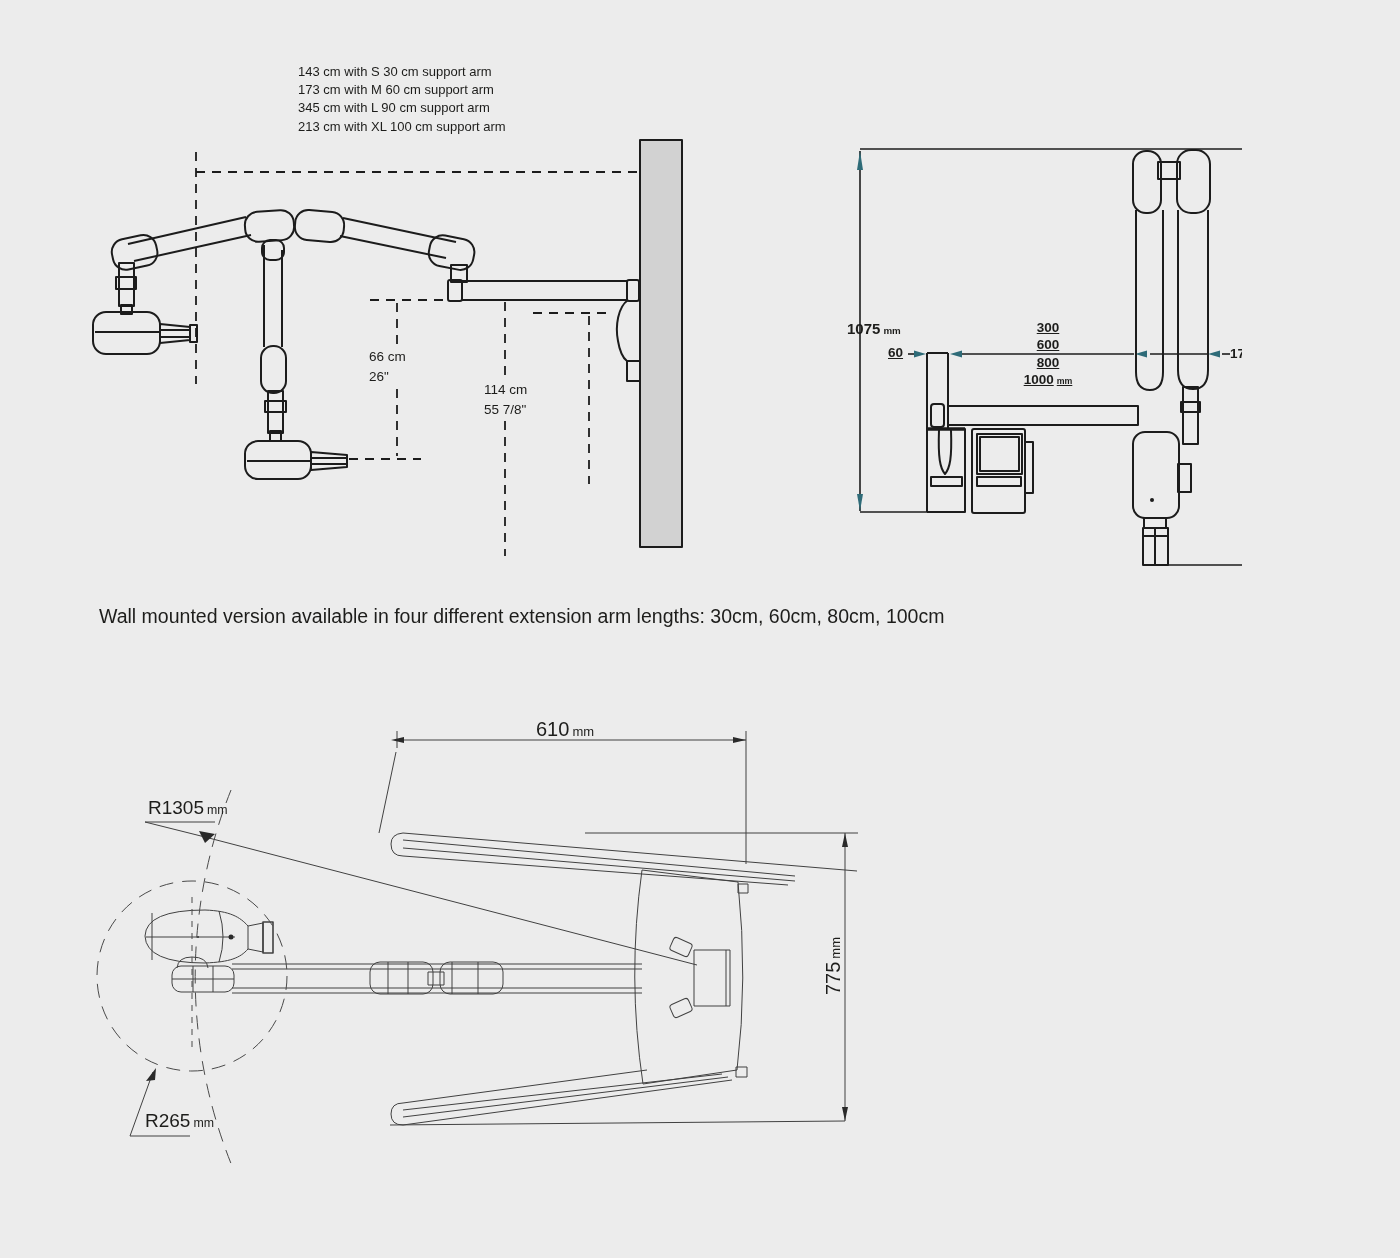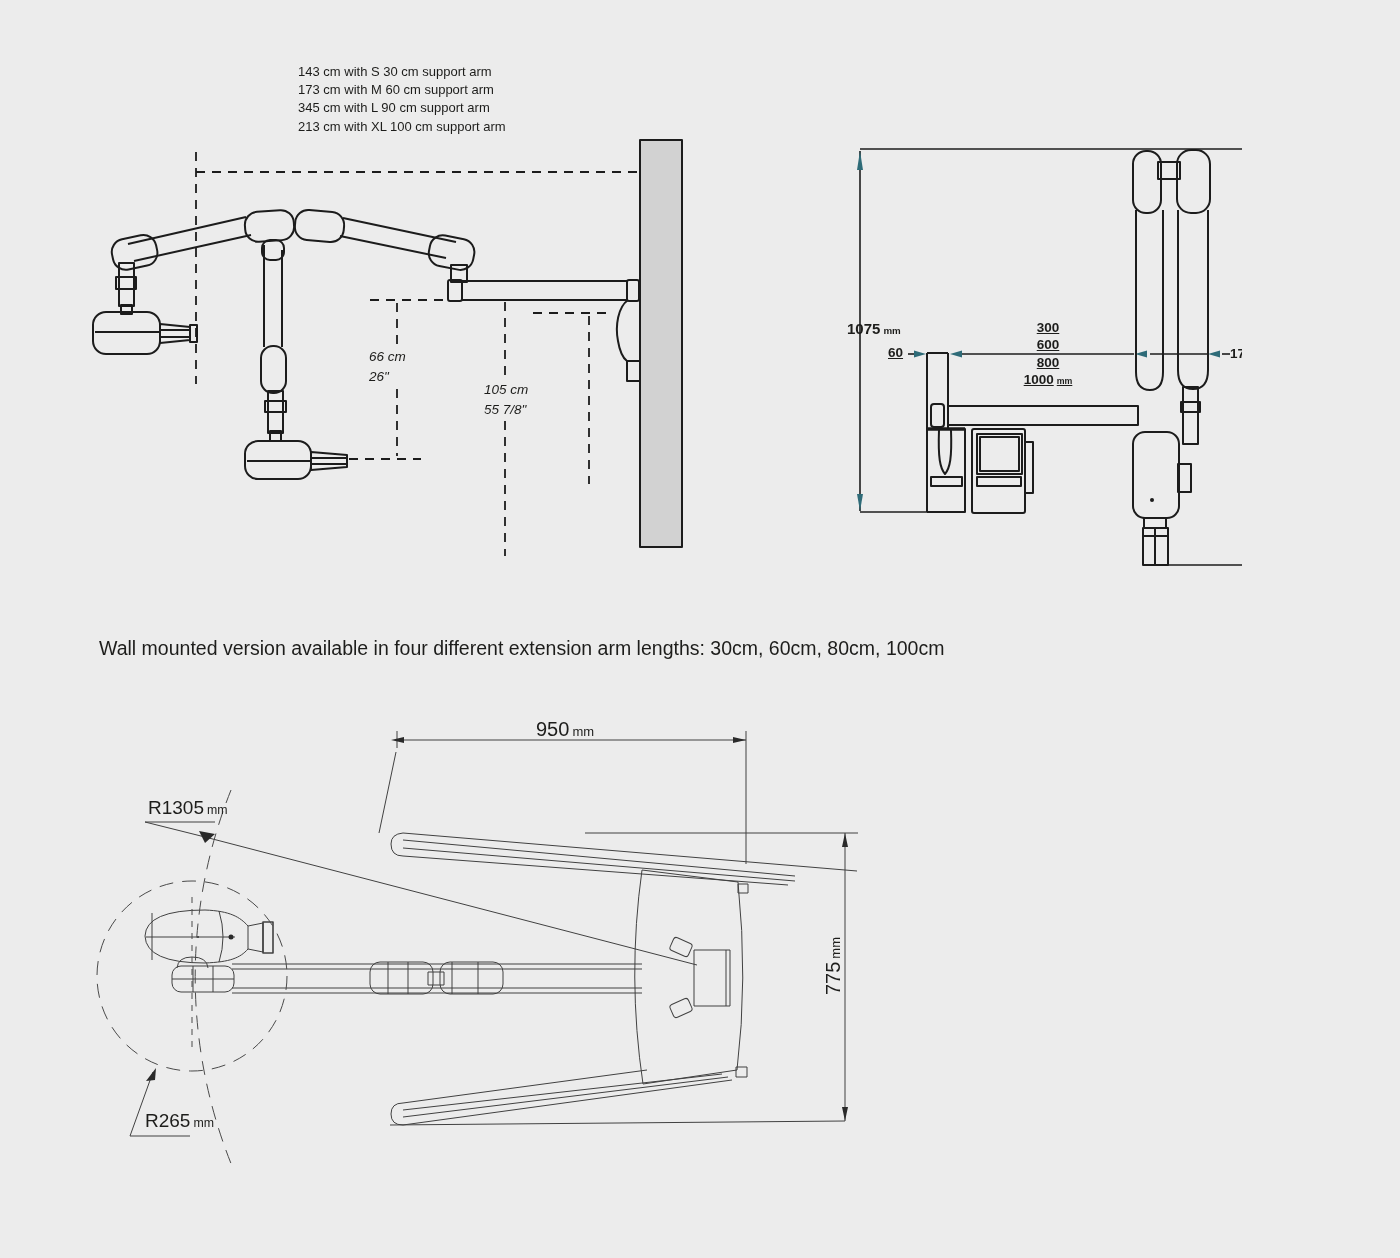--- a/index.html
+++ b/index.html
@@ -2,21 +2,21 @@
 <html><head>
 <meta charset="utf-8">
 <style>
   html,body{margin:0;padding:0;}
   body{background:#ececec;font-family:"Liberation Sans", sans-serif;color:#1d1d1b;}
   #sheet{position:relative;width:1242px;height:1258px;background:#ececec;overflow:hidden;}
   svg{position:absolute;display:block;}
   .lbl{position:absolute;white-space:nowrap;color:#1d1d1b;}
   .notes div{font-size:13px;line-height:18.2px;}
   .caption{font-size:19.5px;}
-  .dim2 div{font-size:13.5px;line-height:20px;font-style:italic;}
+  .dim2 div{font-size:13.5px;line-height:20px;}
   .dim4{text-align:right;width:170px;}
   .dim4 .m{font-size:13.5px;line-height:16px;}
   .dim4 .n{font-size:12.5px;line-height:15px;}
   .fv{font-weight:bold;font-size:13.5px;}
   .fv-big{font-weight:bold;font-size:15px;}
   .stack{width:72px;text-align:center;font-weight:bold;font-size:13.5px;line-height:17.4px;text-decoration:underline;}
   .tv{font-size:19px;}
   .tv-big{font-size:20px;}
   .u{font-size:65%;margin-left:3px;}
   .rot{transform:rotate(-90deg);transform-origin:center center;width:90px;height:24px;text-align:center;}
@@ -275,21 +275,21 @@
     <div>345 cm with L 90 cm support arm</div>
     <div>213 cm with XL 100 cm support arm</div>
   </div>
 
   <div class="lbl dim2" style="left:369px;top:347px;">
     <div>66 cm</div>
     <div>26"</div>
   </div>
 
   <div class="lbl dim2" style="left:484px;top:380px;">
-    <div>105 cm</div>
+    <div>114 cm</div>
     <div>55 7/8"</div>
   </div>
 
 
   <div class="lbl fv-big" style="left:847px;top:320px;text-align:right;">
     <span>1075</span><span class="u">mm</span>
   </div>
 
   <div class="lbl fv" style="left:888px;top:345px;text-decoration:underline;">
     <span>60</span>
@@ -303,24 +303,24 @@
   </div>
 
   <div class="lbl fv" style="left:1230px;top:346px;">
     <span>175</span><span class="u">mm</span>
   </div>
 
   <div class="lbl fv-big" style="left:1281px;top:349px;">
     <span>1250</span><span class="u">mm</span>
   </div>
 
-  <div class="lbl caption" style="left:99px;top:605px;margin-top:32px;">Wall mounted version available in four different extension arm lengths:  30cm, 60cm, 80cm, 100cm</div>
+  <div class="lbl caption" style="left:99px;top:605px;">Wall mounted version available in four different extension arm lengths:  30cm, 60cm, 80cm, 100cm</div>
 
   <div class="lbl tv-big" style="left:536px;top:718px;">
-    <span>950</span><span class="u">mm</span>
+    <span>610</span><span class="u">mm</span>
   </div>
 
   <div class="lbl tv" style="left:148px;top:797px;">
     <span>R1305</span><span class="u">mm</span>
   </div>
 
   <div class="lbl tv" style="left:145px;top:1110px;">
     <span>R265</span><span class="u">mm</span>
   </div>
 

